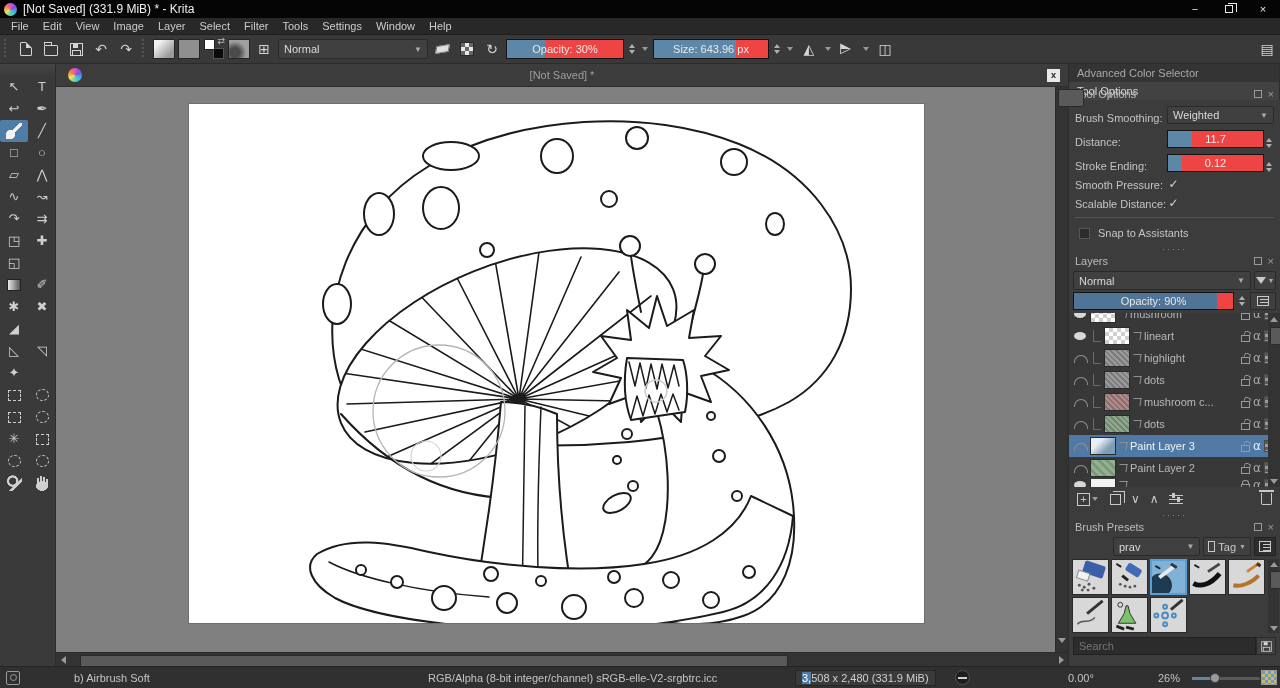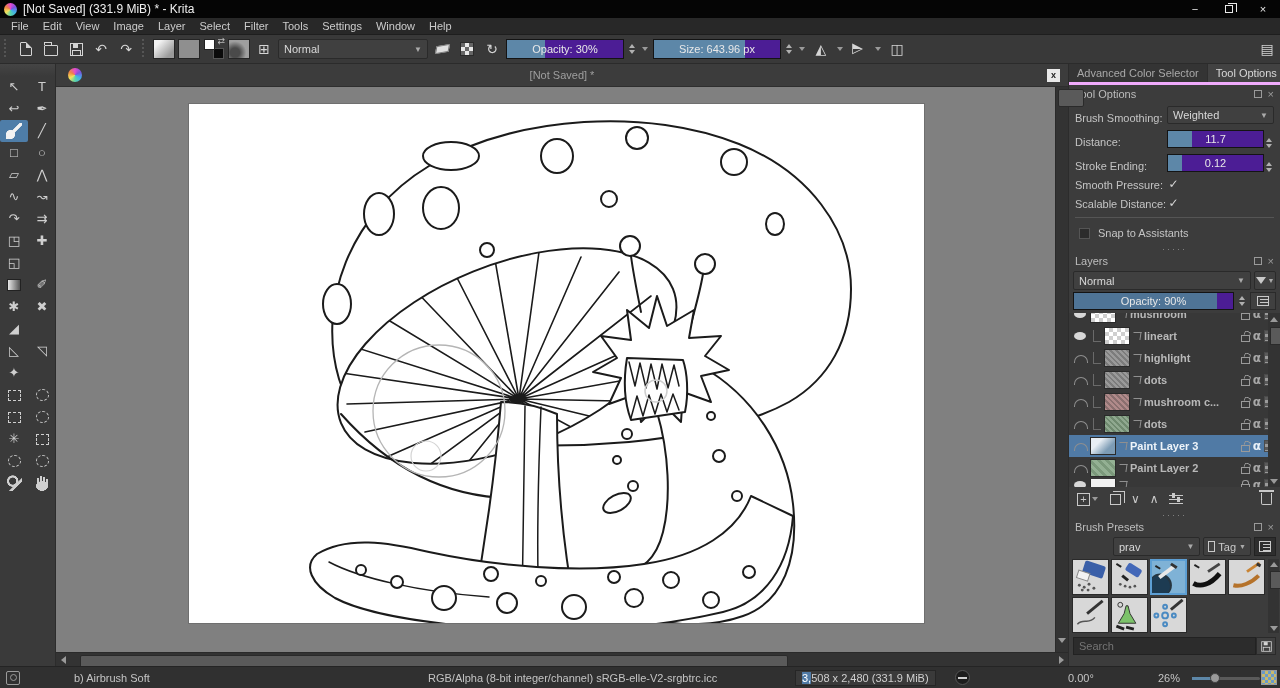--- a/index.html
+++ b/index.html
@@ -35,21 +35,21 @@
   .chip-gradient{background:linear-gradient(135deg,#f2f2f2 20%,#9a9a9a 80%);}
   .chip-pattern{background:#8f8f8f;}
   .chip-brushpreview{background:radial-gradient(circle at 30% 70%,#4a4a4a 25%,#9f9f9f 60%);}
   .fgbg{width:22px;height:22px;position:relative;}
   .fgbg .fg{position:absolute;left:1px;top:1px;width:11px;height:11px;background:#fff;border:1px solid #222;z-index:2;}
   .fgbg .bg{position:absolute;right:1px;bottom:1px;width:11px;height:11px;background:#0a0a0a;border:1px solid #555;}
   .fgbg .swap{position:absolute;right:0;top:-2px;color:#bbb;font-size:9px;}
   .combo{height:20px;background:#404040;border:1px solid #2a2a2a;border-radius:2px;display:flex;align-items:center;padding:0 5px;color:#d8d8d8;position:relative;}
   .combo .carr{margin-left:auto;color:#aaa;font-size:8px;padding-left:6px;}
   .combo-blend{width:150px;}
-  .kslider{position:relative;height:20px;background:#4c1d95;border:1px solid #141414;overflow:hidden;}
+  .kslider{position:relative;height:20px;background:#ef4444;border:1px solid #141414;overflow:hidden;}
   .kslider .fill{position:absolute;left:0;top:0;bottom:0;background:#5d87a8;}
   .kslider .lab{position:absolute;inset:0;display:flex;align-items:center;justify-content:center;color:#e8e8e8;white-space:nowrap;}
   .spin{display:flex;flex-direction:column;justify-content:center;gap:2px;padding:0 2px;}
   .spin i{width:0;height:0;border-left:3px solid transparent;border-right:3px solid transparent;}
   .spin i.up{border-bottom:4px solid #b0b0b0;}
   .spin i.dn{border-top:4px solid #b0b0b0;}
   .mini-caret{width:0;height:0;border-left:3px solid transparent;border-right:3px solid transparent;border-top:4px solid #9a9a9a;margin:0 2px;}
   .ico-eraser{width:13px;height:8px;background:#e0e0e0;transform:skewX(-20deg) rotate(-10deg);border:1px solid #777;}
   .ico-checker{width:14px;height:14px;background:conic-gradient(#e8e8e8 25%,#666 0 50%,#e8e8e8 0 75%,#666 0);background-size:8px 8px;border:1px solid #2a2a2a;}
 
@@ -95,21 +95,21 @@
   .hs-arr{width:14px;display:flex;align-items:center;justify-content:center;}
   .hscroll{flex:1;position:relative;}
   .hscroll .thumb{position:absolute;top:2px;bottom:2px;left:1%;width:72%;background:#5a5a5a;border-radius:2px;}
   .tri-l{width:0;height:0;border-top:4px solid transparent;border-bottom:4px solid transparent;border-right:5px solid #9a9a9a;}
   .tri-r{width:0;height:0;border-top:4px solid transparent;border-bottom:4px solid transparent;border-left:5px solid #9a9a9a;}
   .tri-d{width:0;height:0;border-left:4px solid transparent;border-right:4px solid transparent;border-top:5px solid #9a9a9a;}
   .tri-u{width:0;height:0;border-left:4px solid transparent;border-right:4px solid transparent;border-bottom:5px solid #9a9a9a;}
 
   
   .dock{width:212px;background:#3c3c3c;border-left:1px solid #2c2c2c;display:flex;flex-direction:column;font-size:11px;}
-  .dock-tabs{display:flex;height:21px;border-bottom:3px solid #f0abfc;}
+  .dock-tabs{display:flex;height:21px;border-bottom:1px solid #f0abfc;flex-direction:column;}
   .dock-tab{padding:3px 8px;background:#343434;color:#a8a8a8;border-right:1px solid #2e2e2e;white-space:nowrap;}
   .dock-tab.active{background:#424242;color:#d8d8d8;}
   .panel-head{display:flex;align-items:center;padding:3px 6px;color:#bdbdbd;}
   .panel-head .sp{flex:1;}
   .dk-float{width:8px;height:8px;border:1px solid #9a9a9a;margin-right:6px;}
   .dk-close{color:#9a9a9a;font-size:11px;line-height:8px;}
   .splitter{height:7px;display:flex;align-items:center;justify-content:center;color:#8a8a8a;font-size:9px;letter-spacing:2px;}
 
   
   .tool-options{padding-bottom:2px;}
@@ -127,21 +127,21 @@
   .ly-controls{display:flex;align-items:center;gap:3px;padding:1px 4px;}
   .ly-blend{flex:1;height:19px;}
   .funnel{width:22px;height:19px;background:#404040;border:1px solid #2a2a2a;border-radius:2px;display:flex;align-items:center;justify-content:center;gap:2px;}
   .funnel .f{width:0;height:0;border-left:5px solid transparent;border-right:5px solid transparent;border-top:7px solid #c9c9c9;}
   .ly-oprow{display:flex;align-items:center;gap:3px;padding:1px 4px 2px;}
   .ly-opacity{flex:1;height:18px;}
   .ly-opacity .fill{background:#4f7496;}
   .props-btn{width:26px;height:18px;background:#404040;border:1px solid #2a2a2a;display:flex;align-items:center;justify-content:center;}
   .props-btn .g{width:12px;height:10px;border:1px solid #c9c9c9;background:repeating-linear-gradient(#c9c9c9 0 1px,transparent 1px 3px) 2px 2px/8px 6px no-repeat;}
   .ly-list{height:174px;overflow:hidden;position:relative;background:#383838;margin-top:1px;}
-  .lrow{height:22px;display:flex;align-items:center;gap:3px;padding:0 2px;color:#b8b8b8;font-weight:bold;}
+  .lrow{height:22px;display:flex;align-items:center;gap:3px;padding:0 2px;color:#b8b8b8;}
   .lrow.sel{background:#507aa5;color:#eef4f9;}
   .lrow.ptop{margin-top:-10px;}
   .lrow.pbot{height:12px;overflow:hidden;}
   .eye{width:14px;height:14px;position:relative;flex:none;margin-left:2px;}
   .eye.open:before{content:"";position:absolute;left:1px;top:3px;width:12px;height:8px;background:#d8d8d8;border-radius:50%;}
   .eye:not(.open):before{content:"";position:absolute;left:1px;top:4px;width:12px;height:7px;border:1.5px solid #8f8f8f;border-bottom:none;border-radius:7px 7px 0 0;}
   .elbow{width:8px;height:12px;flex:none;display:none;}
   .lrow.ind .elbow{display:block;border-left:1px solid #6a6a6a;border-bottom:1px solid #6a6a6a;margin-left:3px;}
   .thumb{width:26px;height:18px;flex:none;border:1px solid #2a2a2a;background:#777;}
   .th-checker{background:conic-gradient(#cfcfcf 25%,#fff 0 50%,#cfcfcf 0 75%,#fff 0);background-size:8px 8px;}
@@ -277,21 +277,21 @@
   <span class="tbtn">↻</span>
   <span class="kslider" style="width:118px">
     <span class="fill" style="width: 33%;"></span>
     <span class="lab">Opacity: 30%</span>
   </span>
   <span class="spin">
       <i class="up"></i>
       <i class="dn"></i>
     </span>
   <span class="mini-caret"></span>
-  <span class="kslider" style="width:128px">
+  <span class="kslider" style="width:116px">
     <span class="fill" style="width: 72%;"></span>
     <span class="lab">Size: 643.96 px</span>
   </span>
   <span class="spin">
       <i class="up"></i>
       <i class="dn"></i>
     </span>
   <span class="mini-caret"></span>
   <span class="tbtn">◭</span>
   <span class="mini-caret"></span>

